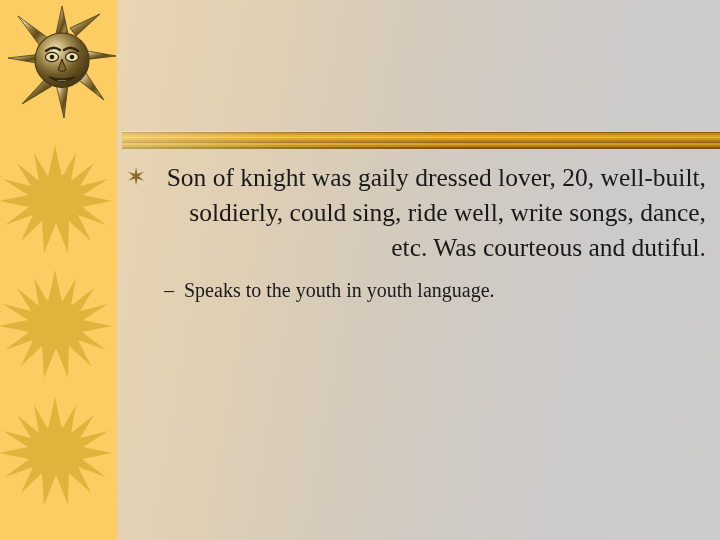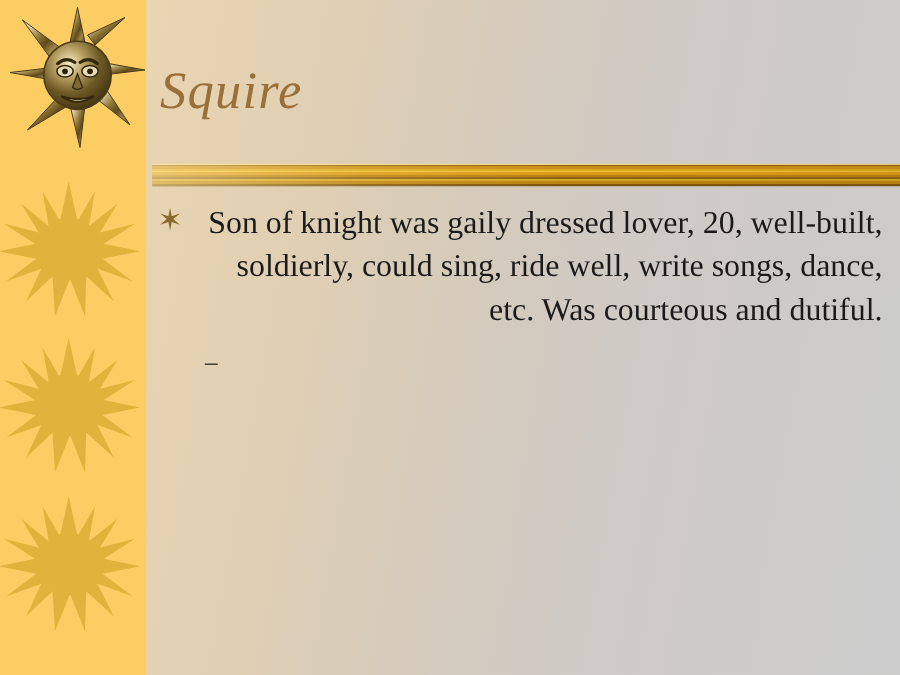--- a/index.html
+++ b/index.html
@@ -237,31 +237,31 @@
 
       <path d="M56 55 L52 66 q4 3 8 0 Z" fill="#7e6830" stroke="#33280d" stroke-width="1"></path>
 
       <path d="M43 73 q13 9 26 0 q-13 5 -26 0 Z" fill="#d9cc9e" stroke="#33280d" stroke-width="1.4"></path>
       <path d="M43 73 q13 4 26 0" fill="none" stroke="#33280d" stroke-width="1"></path>
 
       <path d="M44 80 q12 7 24 0" fill="none" stroke="#4a3a16" stroke-width="1.4"></path>
     </svg>
   </div>
 
-  <div id="title">Squire</div>
 
   <div id="divider"></div>
   <div id="divider-sheen"></div>
 
   <div id="content">
 
     <div class="bullet-row">
       <span class="bullet-mark">✶</span>
       <span class="bullet-text">Son of knight was gaily dressed lover, 20, well-built, soldierly, could sing, ride well, write songs, dance, etc.  Was courteous and dutiful.</span>
     </div>
 
     <div class="sub-row">
       <span class="sub-mark">–</span>
+      <span class="sub-text">Speaks to the youth in youth language.</span>
     </div>
 
   </div>
 
 </div>
 
 </body></html>

